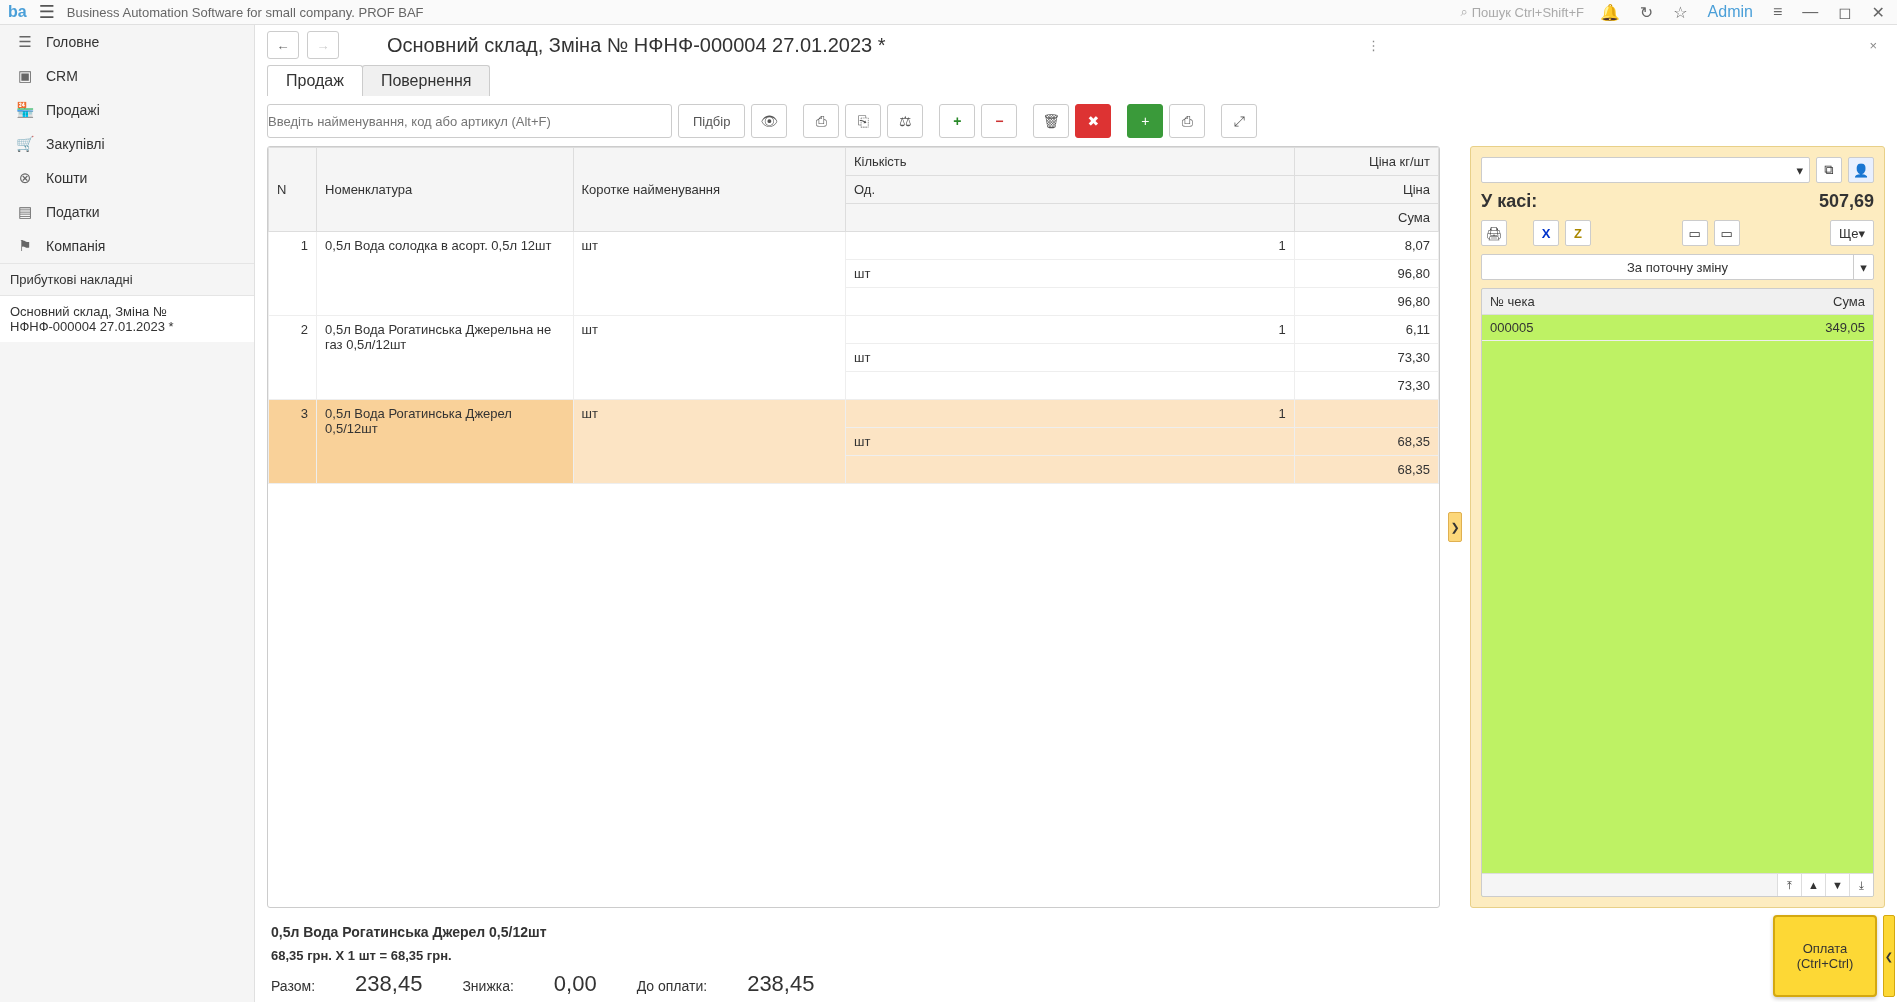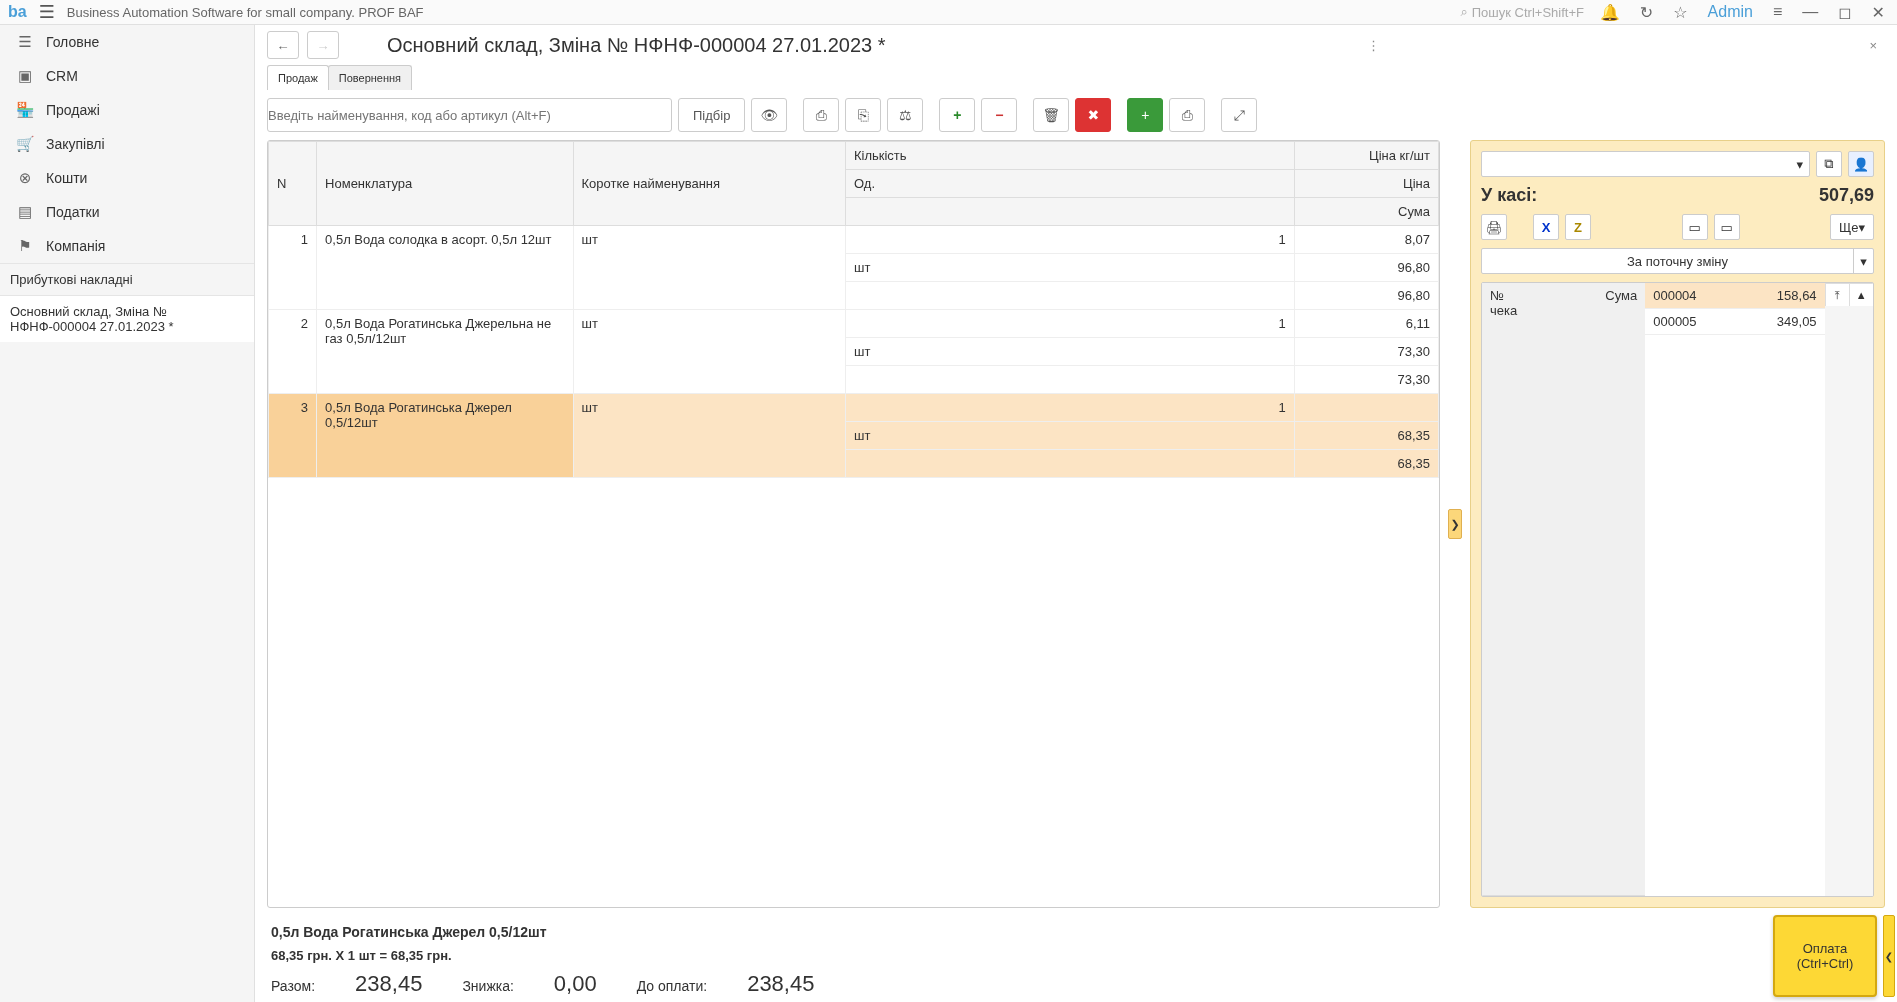--- a/index.html
+++ b/index.html
@@ -21,21 +21,21 @@
 .sidebar .sub-item.active { background: #fff; }
 
 .content { flex: 1; display: flex; flex-direction: column; background:#fff; position:relative;}
 .doc-header { display: flex; align-items: center; padding: 6px 12px; gap: 8px; }
 .nav-btn { width: 32px; height: 28px; border: 1px solid #ccc; background: #fff; border-radius: 3px; cursor: pointer; display:flex; align-items:center; justify-content:center; color:#666;}
 .nav-btn.disabled{color:#ccc;}
 .doc-title { font-size: 20px; color: #333; margin-left: 40px; }
 .doc-menu{ margin-left:auto; padding:4px 8px; cursor:pointer; color:#888;}
 
 .tabs { display: flex; padding: 0 12px; }
-.tab { padding: 6px 10px; border: 1px solid #ccc; background: #f0f0f0; cursor: pointer; font-size: 11px; border-bottom:none; border-radius:3px 3px 0 0; margin-right:-1px;}
+.tab { padding: 6px 18px; border: 1px solid #ccc; background: #f0f0f0; cursor: pointer; font-size: 16px; border-bottom:none; border-radius:3px 3px 0 0; margin-right:-1px;}
 .tab.active { background: #fff; position: relative; z-index: 1; }
 
 .toolbar { display: flex; padding: 8px 12px; gap: 6px; align-items: center; }
 .search-input { flex: 0 0 405px; height: 34px; border: 1px solid #ccc; border-radius: 3px; padding: 0 0; font-size: 13px; color: #888; }
 .tbtn { height: 34px; min-width: 36px; border: 1px solid #ccc; background: #fff; border-radius: 3px; cursor: pointer; display: flex; align-items: center; justify-content: center; padding: 0 8px; font-size:14px; color:#555;}
 .tbtn.txt{padding:0 14px; font-size:13px;}
 .tbtn.green{color:#2a8a2a; font-weight:bold;}
 .tbtn.red{color:#c33; font-weight:bold;}
 .tbtn.red-bg{background:#d33; color:#fff; border-color:#d33;}
 .tbtn.green-bg{background:#3a9a3a; color:#fff; border-color:#3a9a3a;}
@@ -55,21 +55,21 @@
 
 .right-pane { width: 415px; background: #fdecc0; border: 1px solid #e8d088; border-radius: 3px; padding: 10px; display: flex; flex-direction: column; gap: 8px; }
 .rp-row { display: flex; gap: 6px; align-items: center; }
 .sel-box { flex: 1; height: 26px; background: #fff; border: 1px solid #ccc; border-radius: 2px; display:flex; align-items:center; padding:0 6px; justify-content:space-between;}
 .sm-btn{width:26px; height:26px; border:1px solid #ccc; background:#fff; border-radius:2px; display:flex; align-items:center; justify-content:center; cursor:pointer; font-size:13px;}
 .cash-row{display:flex; justify-content:space-between; align-items:center; font-size:18px; font-weight:bold; color:#333;}
 .icon-row{display:flex; gap:6px; align-items:center;}
 .icon-row .spacer{flex:1;}
 .shift-sel{height:26px; background:#fff; border:1px solid #ccc; border-radius:2px; display:flex; align-items:center; justify-content:center; position:relative; font-size:13px;}
 .shift-sel .dd{position:absolute; right:0; top:0; width:20px; height:100%; border-left:1px solid #ccc; display:flex; align-items:center; justify-content:center;}
-.receipts{flex:1; background:#ffffff; border:1px solid #ccc; border-radius:2px; display:flex; flex-direction:row; overflow:hidden;}
+.receipts{flex:1; background:#bef264; border:1px solid #ccc; border-radius:2px; display:flex; flex-direction:column; overflow:hidden;}
 .receipts .hdr{display:flex; background:#f0f0f0; border-bottom:1px solid #ddd;}
 .receipts .hdr div{padding:5px 8px; font-size:13px;}
 .receipts .hdr .c1{flex:1;}
 .receipts .hdr .c2{width:120px; text-align:right;}
 .receipts .row{display:flex; border-bottom:1px solid #eee;}
 .receipts .row.sel{background:#fce4c4;}
 .receipts .row div{padding:5px 8px; font-size:13px;}
 .receipts .row .c1{flex:1;}
 .receipts .row .c2{width:120px; text-align:right;}
 .receipts .filler{flex:1;}
@@ -285,24 +285,20 @@
         <div class="shift-sel">
           <span>За поточну зміну</span>
           <span class="dd">▾</span>
         </div>
         <div class="receipts">
           <div class="hdr">
             <div class="c1">№ чека</div>
             <div class="c2">Сума</div>
           </div>
           <div id="receipts-body">
-              <div class="row sel">
-                <div class="c1">000004</div>
-                <div class="c2">158,64</div>
-              </div>
               <div class="row">
                 <div class="c1">000005</div>
                 <div class="c2">349,05</div>
               </div>
             </div>
           <div class="filler"></div>
           <div class="ftr">
             <div class="sm-btn">⤒</div>
             <div class="sm-btn">▲</div>
             <div class="sm-btn">▼</div>

